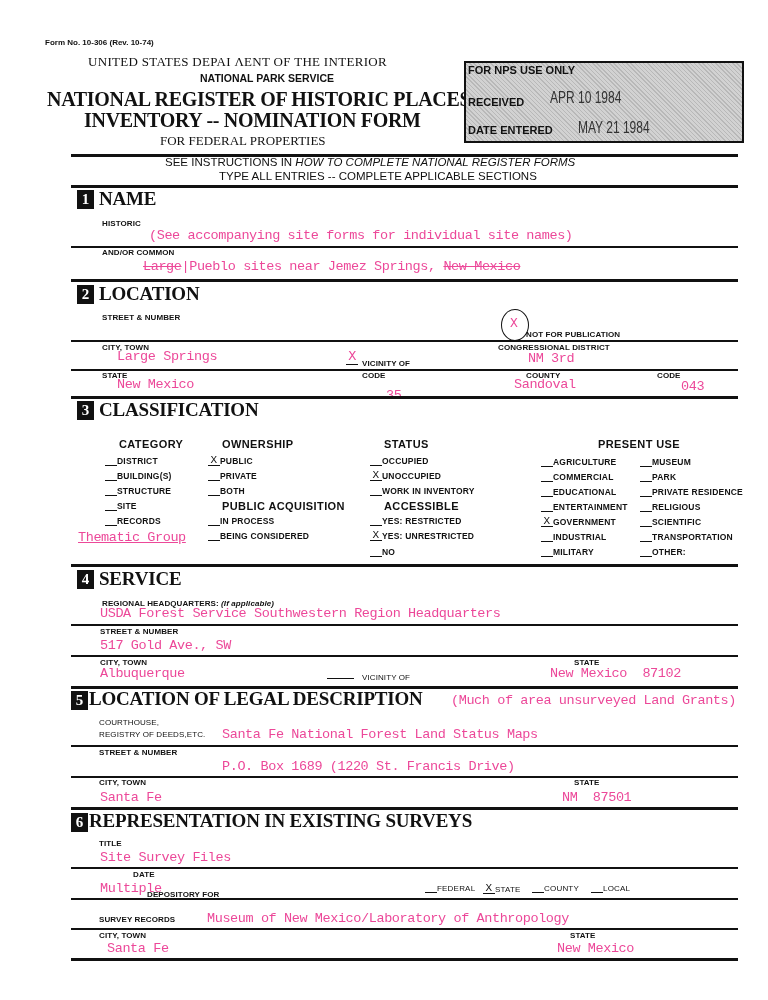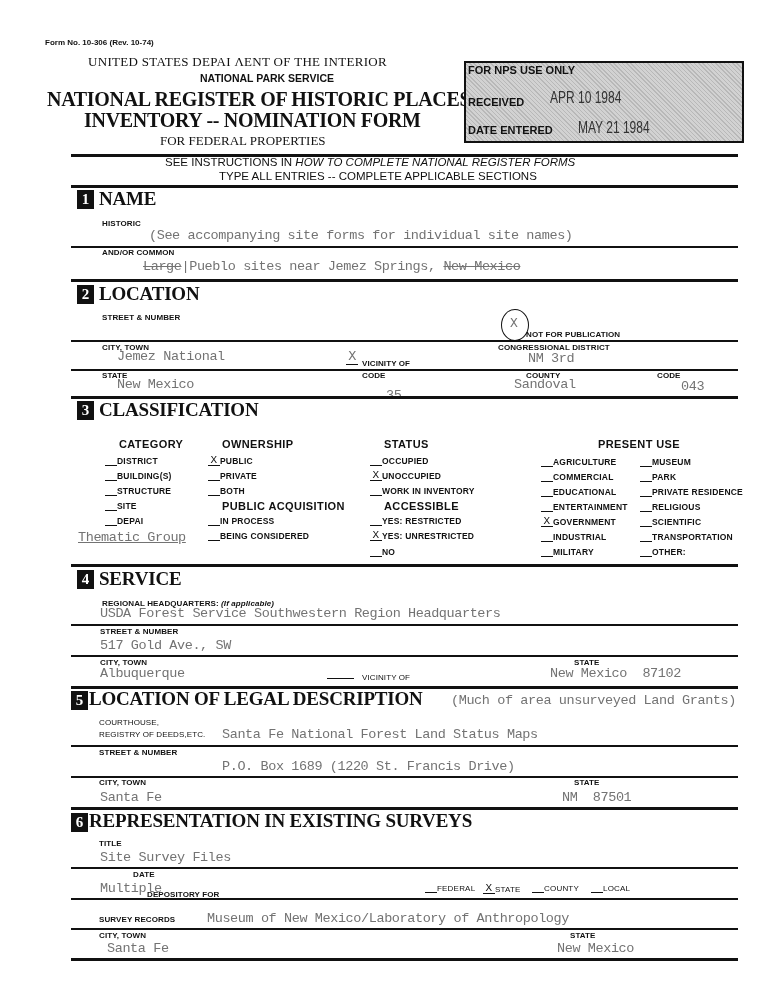--- a/index.html
+++ b/index.html
@@ -1,19 +1,19 @@
 <!DOCTYPE html>
 <html><head>
 <meta charset="utf-8">
 <style>
   html,body{margin:0;padding:0;background:#fff;}
   body{width:768px;height:1000px;position:relative;overflow:hidden;color:#111;font-family:"Liberation Sans",sans-serif;}
   .abs{position:absolute;white-space:nowrap;}
   .serif{font-family:"Liberation Serif",serif;}
-  .mono{font-family:"Liberation Mono",monospace;font-size:13.5px;letter-spacing:-0.4px;color:#737373;}
+  .mono{font-family:"Liberation Mono",monospace;font-size:13.5px;letter-spacing:-0.4px;color:#ec4899;}
   .lbl{font-family:"Liberation Sans",sans-serif;font-size:8px;font-weight:bold;letter-spacing:0.1px;}
   .rule{position:absolute;left:71px;width:667px;height:2px;background:#111;}
   .rule.thick{height:3px;}
   .secnum{position:absolute;width:17px;height:19px;background:#111;color:#fff;font-family:"Liberation Serif",serif;font-weight:bold;font-size:15px;text-align:center;line-height:19px;}
   .sechead{position:absolute;font-family:"Liberation Serif",serif;font-weight:bold;font-size:19px;letter-spacing:-0.2px;}
   .colhead{position:absolute;font-weight:bold;font-size:11px;letter-spacing:0.4px;}
   .opt{position:absolute;font-size:8.5px;font-weight:bold;letter-spacing:0.2px;white-space:nowrap;}
   .opt .mark{display:inline-block;width:12px;border-bottom:1px solid #111;text-align:center;font-family:"Liberation Mono",monospace;font-weight:normal;font-size:11px;line-height:9px;vertical-align:bottom;}
   .stamp{position:absolute;left:464px;top:61px;width:276px;height:78px;border:2px solid #111;background:repeating-linear-gradient(45deg,#b8b8b8 0 1px,#d2d2d2 1px 3px);}
   .stamp .row{position:absolute;left:2px;font-weight:bold;font-size:11px;}
@@ -58,21 +58,21 @@
 <div class="rule thick" style="top:279px;"></div>
 
 <div class="secnum" style="left:77px;top:285px;">2</div>
 <div class="sechead" style="left:99px;top:283px;">LOCATION</div>
 <div class="abs lbl" style="left:102px;top:313px;">STREET &amp; NUMBER</div>
 <div class="circle"></div>
 <div class="abs mono" style="left:510px;top:316px;font-size:13px;">X</div>
 <div class="abs lbl" style="left:526px;top:330px;">NOT FOR PUBLICATION</div>
 <div class="rule" style="top:340px;"></div>
 <div class="abs lbl" style="left:102px;top:343px;">CITY, TOWN</div>
-<div class="abs mono" style="left:117px;top:349px;">Jemez National</div>
+<div class="abs mono" style="left:117px;top:349px;">Large Springs</div>
 <div class="abs mono" style="left:346px;top:349px;border-bottom:1px solid #111;width:12px;text-align:center;">X</div>
 <div class="abs lbl" style="left:362px;top:359px;">VICINITY OF</div>
 <div class="abs lbl" style="left:498px;top:343px;">CONGRESSIONAL DISTRICT</div>
 <div class="abs mono" style="left:528px;top:351px;">NM 3rd</div>
 <div class="rule" style="top:369px;"></div>
 <div class="abs lbl" style="left:102px;top:371px;">STATE</div>
 <div class="abs mono" style="left:117px;top:377px;">New Mexico</div>
 <div class="abs lbl" style="left:362px;top:371px;">CODE</div>
 <div class="abs mono" style="left:386px;top:388px;">35</div>
 <div class="abs lbl" style="left:526px;top:371px;">COUNTY</div>
@@ -82,21 +82,21 @@
 <div class="rule thick" style="top:396px;"></div>
 
 <div class="secnum" style="left:77px;top:401px;">3</div>
 <div class="sechead" style="left:99px;top:399px;">CLASSIFICATION</div>
 
 <div class="colhead" style="left:119px;top:438px;">CATEGORY</div>
 <div class="opt" style="left:105px;top:456px;"><span class="mark"></span><span>DISTRICT</span></div>
 <div class="opt" style="left:105px;top:471px;"><span class="mark"></span><span>BUILDING(S)</span></div>
 <div class="opt" style="left:105px;top:486px;"><span class="mark"></span><span>STRUCTURE</span></div>
 <div class="opt" style="left:105px;top:501px;"><span class="mark"></span><span>SITE</span></div>
-<div class="opt" style="left:105px;top:516px;"><span class="mark"></span><span>DEPAI</span></div>
+<div class="opt" style="left:105px;top:516px;"><span class="mark"></span><span>RECORDS</span></div>
 <div class="abs mono" style="left:78px;top:530px;text-decoration:underline;">Thematic Group</div>
 
 <div class="colhead" style="left:222px;top:438px;">OWNERSHIP</div>
 <div class="opt" style="left:208px;top:456px;"><span class="mark">X</span><span>PUBLIC</span></div>
 <div class="opt" style="left:208px;top:471px;"><span class="mark"></span><span>PRIVATE</span></div>
 <div class="opt" style="left:208px;top:486px;"><span class="mark"></span><span>BOTH</span></div>
 <div class="colhead" style="left:222px;top:500px;">PUBLIC ACQUISITION</div>
 <div class="opt" style="left:208px;top:516px;"><span class="mark"></span><span>IN PROCESS</span></div>
 <div class="opt" style="left:208px;top:531px;"><span class="mark"></span><span>BEING CONSIDERED</span></div>
 

